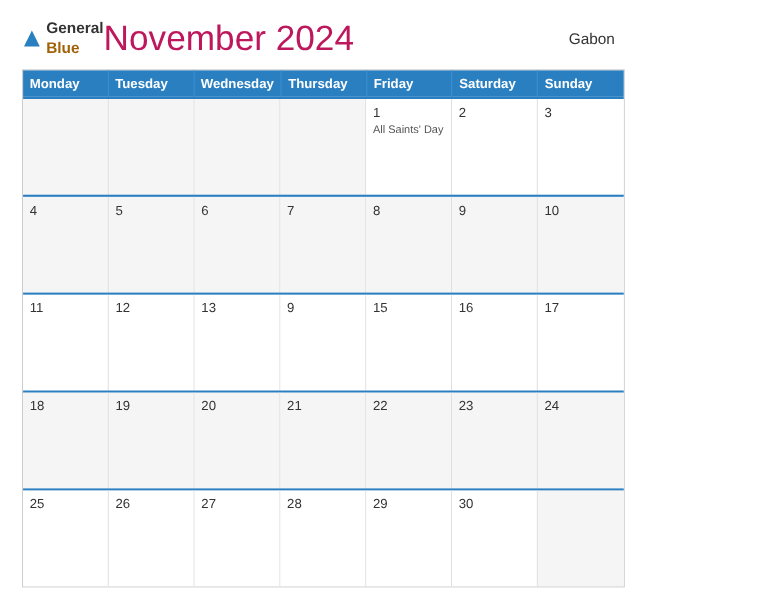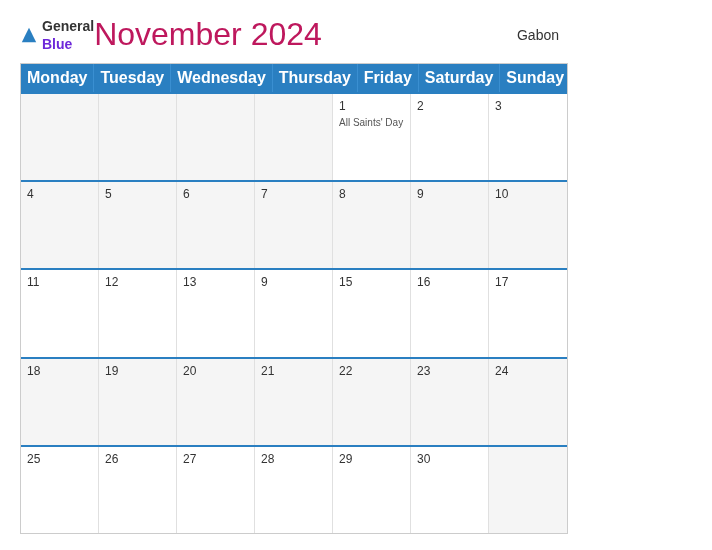--- a/index.html
+++ b/index.html
@@ -30,21 +30,21 @@
     }
     .logo-text-general {
       font-size: 14px;
       font-weight: bold;
       color: #333;
       line-height: 1;
     }
     .logo-text-blue {
       font-size: 14px;
       font-weight: bold;
-      color: #6d28d9;
+      color: #a16207;
       line-height: 1;
     }
     .logo-icon {
       width: 18px;
       height: 18px;
     }
     .month-title {
       font-size: 32px;
       font-weight: normal;
       color: #be185d;
@@ -63,21 +63,21 @@
       flex-direction: column;
       border: 1px solid #ccc;
     }
     .day-headers {
       display: grid;
       grid-template-columns: repeat(7, 1fr);
       background: #2a7fc1;
     }
     .day-header {
       color: #fff;
-      font-size: 16px;
+      font-size: 12px;
       font-weight: bold;
       padding: 5px 6px;
       text-align: left;
       border-right: 1px solid #3a8fd1;
     }
     .day-header:last-child {
       border-right: none;
     }
     .weeks {
       flex: 1;

